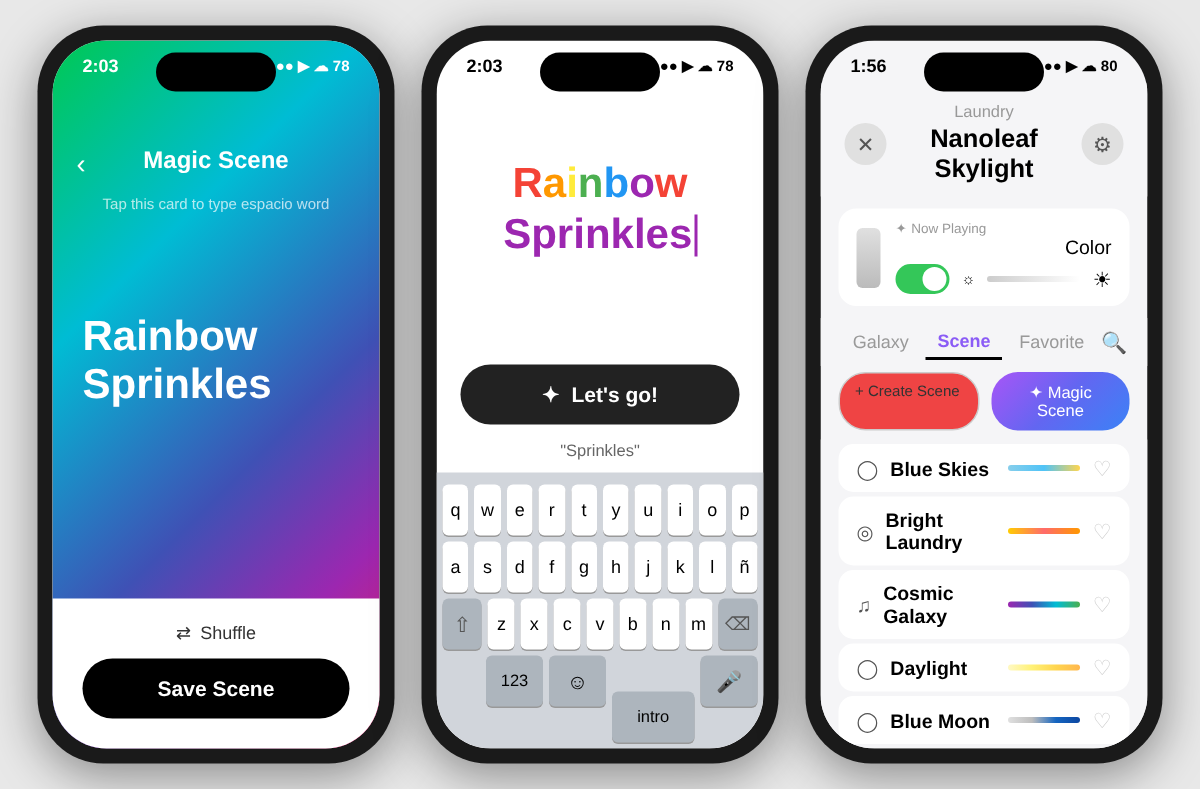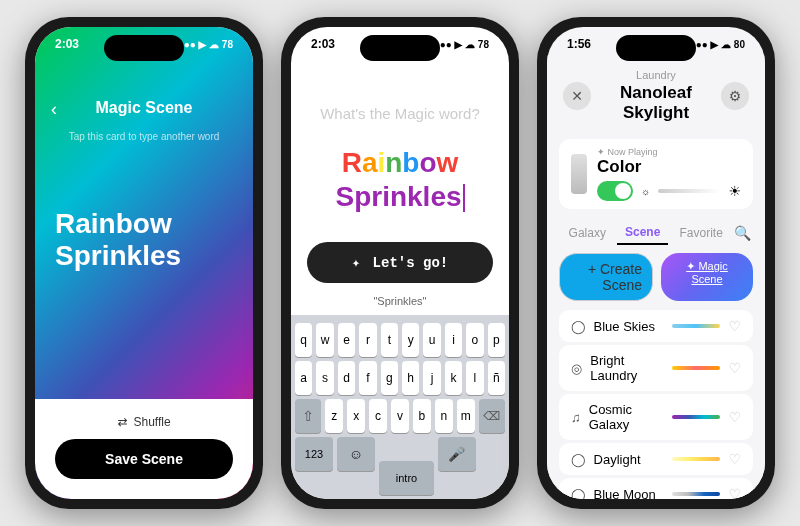--- a/index.html
+++ b/index.html
@@ -179,21 +179,20 @@
     .p2-lets-go {
       background: #222;
       color: #fff;
       border-radius: 22px;
       text-align: center;
       padding: 12px 20px;
       font-size: 14px;
       font-weight: 600;
       margin: 0 16px 8px;
       cursor: pointer;
-      font-family: Liberation Mono, monospace;
     }
     .p2-magic-icon { margin-right: 4px; }
     .p2-suggestion {
       text-align: center;
       color: #666;
       font-size: 11px;
       padding: 4px;
       margin-bottom: 4px;
     }
     
@@ -222,21 +221,21 @@
       box-shadow: 0 1px 0 #999;
       cursor: pointer;
     }
     .kb-key.shift { width: 28px; background: #adb5bd; color: #555; font-size: 14px; }
     .kb-key.delete { width: 28px; background: #adb5bd; color: #555; }
     .kb-key.num { width: 38px; background: #adb5bd; font-size: 11px; }
     .kb-key.emoji { width: 38px; background: #adb5bd; font-size: 14px; }
     .kb-key.space { width: 100px; background: #fff; font-size: 11px; }
     .kb-key.intro { width: 55px; background: #adb5bd; font-size: 11px; margin-top: 24px; }
     .kb-key.mic { width: 38px; background: #adb5bd; font-size: 14px; }
-    .kb-bottom-row { display: flex; justify-content: flex-start; gap: 4px; }
+    .kb-bottom-row { display: flex; justify-content: flex-end; gap: 4px; }
 
     
     .phone-3-content {
       width: 100%;
       height: 100%;
       background: #f5f5f7;
       display: flex;
       flex-direction: column;
       font-size: 13px;
     }
@@ -284,21 +283,21 @@
       gap: 10px;
     }
     .p3-light-icon {
       width: 16px;
       height: 40px;
       background: linear-gradient(to bottom, #e0e0e0, #bbb);
       border-radius: 4px;
     }
     .p3-device-info { flex: 1; }
     .p3-now-playing { font-size: 9px; color: #999; display: flex; align-items: center; gap: 3px; }
-    .p3-color-label { font-size: 17px; font-weight: 700; }
+    .p3-color-label { font-size: 13px; font-weight: 400; text-align: right; }
     .p3-toggle-row {
       display: flex;
       align-items: center;
       gap: 8px;
       margin-top: 4px;
     }
     .p3-toggle {
       width: 36px;
       height: 20px;
       background: #34c759;
@@ -342,53 +341,52 @@
     .p3-actions {
       display: flex;
       gap: 8px;
       padding: 4px 12px 6px;
     }
     .p3-create-btn {
       flex: 1;
       border: 1px solid #ccc;
       border-radius: 18px;
       padding: 7px 10px;
-      font-size: 14px;
-      text-align: right;
+      font-size: 10px;
+      text-align: left;
       color: #333;
       cursor: pointer;
-      background: #0ea5e9;
+      background: #ef4444;
     }
     .p3-magic-btn {
       flex: 1;
       background: linear-gradient(135deg, #a855f7, #6366f1, #3b82f6);
       border-radius: 18px;
       padding: 7px 10px;
       font-size: 11px;
       text-align: center;
       color: #fff;
       cursor: pointer;
-      text-decoration: underline;
     }
     .p3-scenes-list {
       flex: 1;
       overflow: hidden;
       background: #f5f5f7;
     }
     .p3-scene-item {
       background: #fff;
       margin: 3px 12px;
       border-radius: 10px;
       padding: 8px 12px;
       display: flex;
       align-items: center;
       cursor: pointer;
     }
     .p3-scene-icon { font-size: 13px; margin-right: 8px; color: #555; }
-    .p3-scene-name { flex: 1; font-size: 13px; font-weight: 400; }
+    .p3-scene-name { flex: 1; font-size: 13px; font-weight: 700; }
     .p3-scene-bar {
       width: 48px;
       height: 4px;
       border-radius: 2px;
       margin-right: 8px;
     }
     .p3-heart { font-size: 14px; color: #ccc; }
     .bar-blue-skies { background: linear-gradient(to right, #87ceeb, #4fc3f7, #ffd54f); }
     .bar-bright-laundry { background: linear-gradient(to right, #ffcc02, #ff6b6b, #ff9800); }
     .bar-cosmic-galaxy { background: linear-gradient(to right, #9c27b0, #3f51b5, #00bcd4, #4caf50); }
@@ -403,21 +401,21 @@
     <div class="dynamic-island"></div>
     <div class="phone-1-content">
       <div class="status-bar dark">
         <span class="status-time">2:03</span>
         <span class="status-icons">●●● ▶ ☁ 78</span>
       </div>
       <div class="p1-header">
         <span class="p1-back-btn">‹</span>
         <span class="p1-title">Magic Scene</span>
       </div>
-      <div class="p1-subtitle">Tap this card to type another word</div>
+      <div class="p1-subtitle">Tap this card to type espacio word</div>
       <div class="p1-main-text">
         <div>Rainbow</div>
         <div>Sprinkles</div>
       </div>
       <div class="p1-bottom">
         <div class="p1-shuffle">
           <span>⇄</span>
           <span>Shuffle</span>
         </div>
         <div class="p1-save-btn">Save Scene</div>
@@ -428,21 +426,20 @@
 
 <div class="phone phone-2">
   <div class="phone-inner">
     <div class="dynamic-island"></div>
     <div class="phone-2-content">
       <div class="status-bar light">
         <span class="status-time">2:03</span>
         <span class="status-icons">●●● ▶ ☁ 78</span>
       </div>
       <div class="p2-top-area">
-        <div class="p2-prompt">What's the Magic word?</div>
         <div class="p2-rainbow-text">
           <span class="rainbow-r">R</span><span class="rainbow-a">a</span><span class="rainbow-i">i</span><span class="rainbow-n">n</span><span class="rainbow-b">b</span><span class="rainbow-o">o</span><span class="rainbow-w">w</span>
         </div>
         <div class="p2-rainbow-text">
           <span class="p2-sprinkles">Sprinkles</span><span class="p2-cursor"></span>
         </div>
       </div>
       <div class="p2-lets-go">
         <span class="p2-magic-icon">✦</span>
         <span>Let's go!</span>

